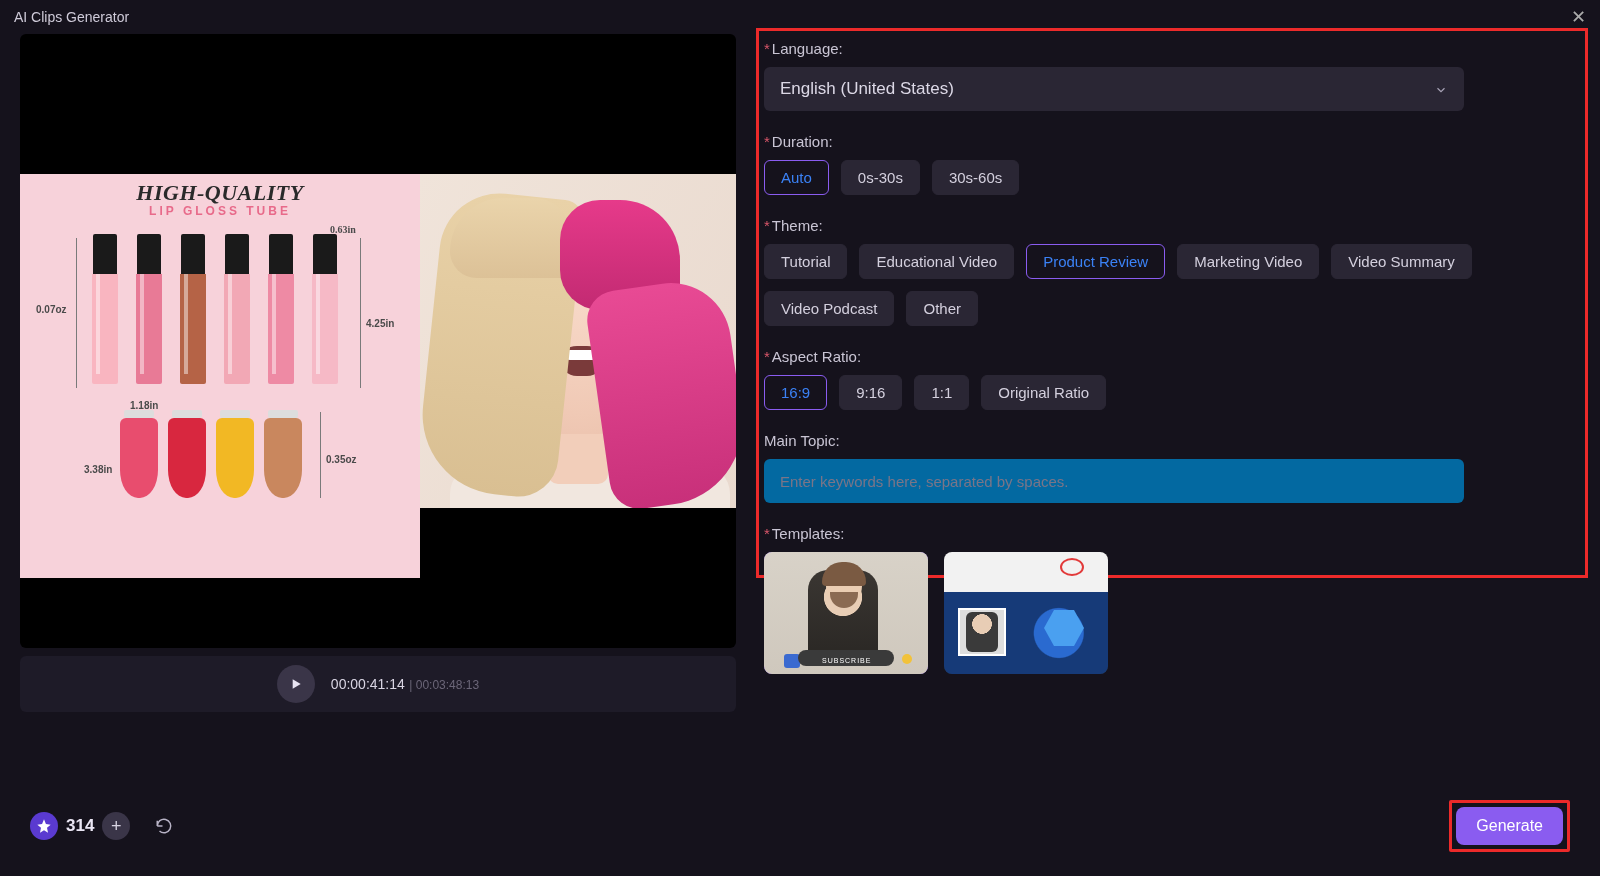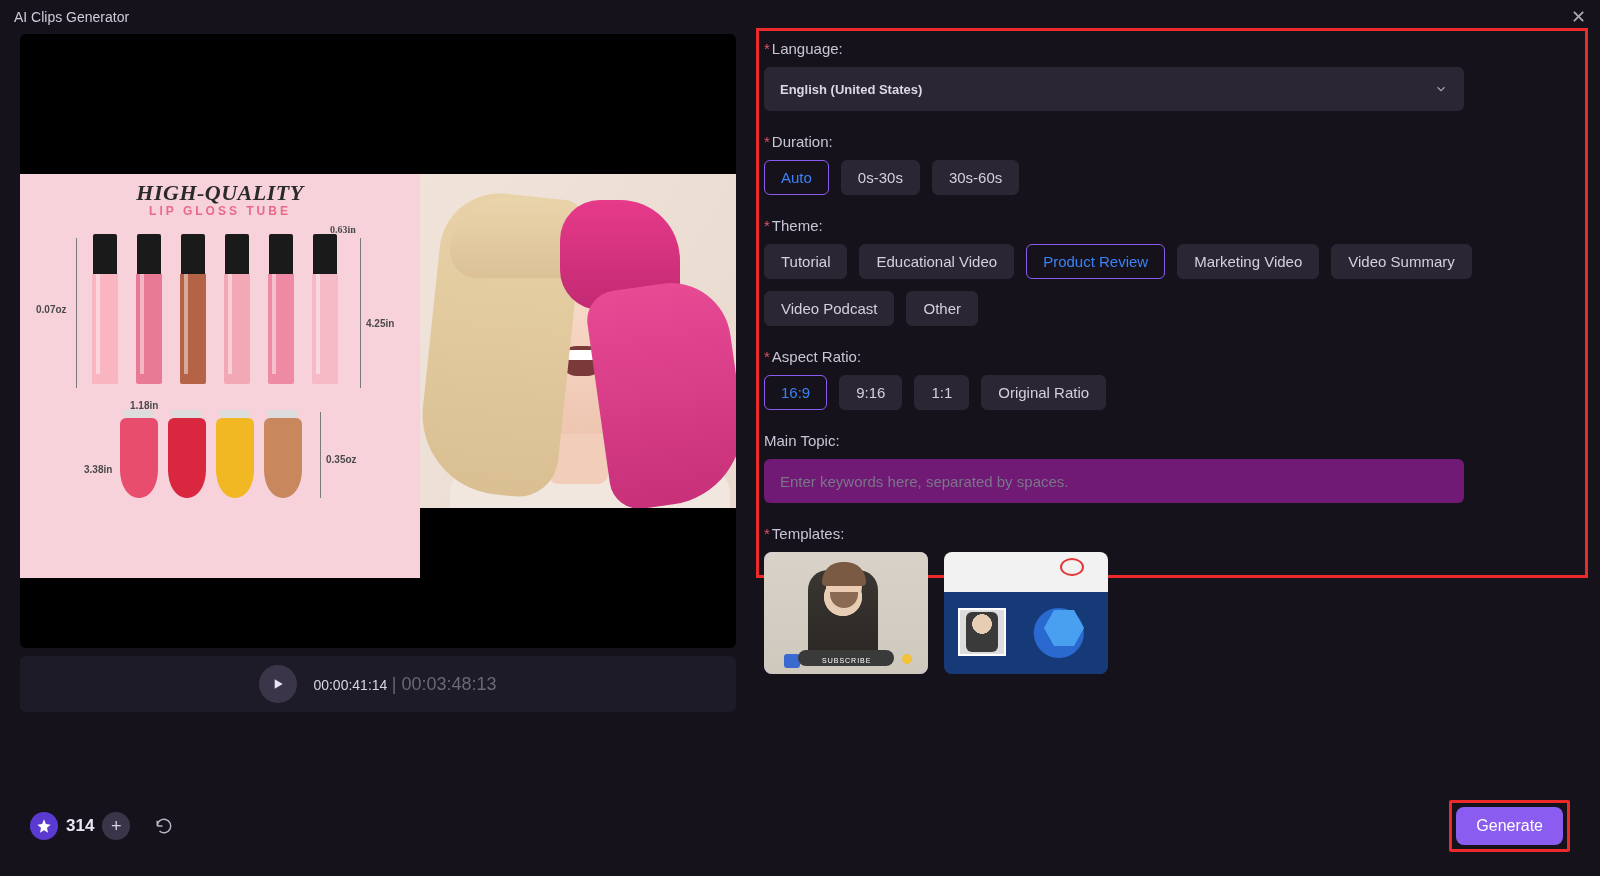--- a/index.html
+++ b/index.html
@@ -105,52 +105,52 @@
   background: #1e1b28; border-radius: 6px;
   display: flex; align-items: center; justify-content: center; gap: 16px;
 }
 .play-btn {
   width: 38px; height: 38px; border-radius: 50%;
   background: #3a3548; display:flex; align-items:center; justify-content:center;
   cursor:pointer;
 }
 .play-btn svg{ width:16px; height:16px; fill:#e8e4f2; }
 .time-current{ font-size:14px; color:#d9d5e3; }
-.time-total{ font-size:18px; color:#6b6678; }
+.time-total{ font-size:12px; color:#6b6678; }
 
 .right-col {
   flex:1; position:relative;
   padding-top: 6px;
 }
 .hl-box {
   position:absolute; top:-6px; left:-8px; right:-8px; height:550px;
   border: 3px solid #ec2a2a; pointer-events:none;
 }
 .field-label{ font-size:15px; color:#c9c5d4; margin-bottom:10px; }
 .req::before{ content:"*"; color:#d9566a; margin-right:2px; }
 .section{ margin-bottom:22px; }
 
 .select {
   width: 700px; height:44px; background:#2a2634; border-radius:6px;
   display:flex; align-items:center; justify-content:space-between;
-  padding:0 16px; font-size:13px; color:#dcd8e6; cursor:pointer;font-weight:bold;
+  padding:0 16px; font-size:17px; color:#dcd8e6; cursor:pointer;
 }
 .chevron{ width:14px; height:14px; }
 .chevron svg{ width:14px; height:14px; stroke:#a8a3b6; fill:none; stroke-width:2; }
 
 .chips{ display:flex; flex-wrap:wrap; gap:12px; }
 .chip{
   padding: 8px 16px; background:#2a2634; border:1px solid #2a2634;
   border-radius:6px; font-size:15px; color:#d4d0de; cursor:pointer;
 }
 .chip.selected{
   background:transparent; border:1px solid #8a5cf0; color:#3b82f6;
 }
 .input{
-  width:700px; height:44px; background:#701a75; border:none; border-radius:6px;
+  width:700px; height:44px; background:#0369a1; border:none; border-radius:6px;
   padding:0 16px; font-size:15px; color:#dcd8e6;
 }
 .input::placeholder{ color:#7a7588; }
 
 .templates{ display:flex; gap:16px; margin-top:6px; }
 .tmpl{
   width:164px; height:122px; border-radius:8px; overflow:hidden; cursor:pointer;
   position:relative; background:#2a2a2a;
 }
 .tmpl.selected{ outline:2px solid #8a5cf0; outline-offset:-2px; }

